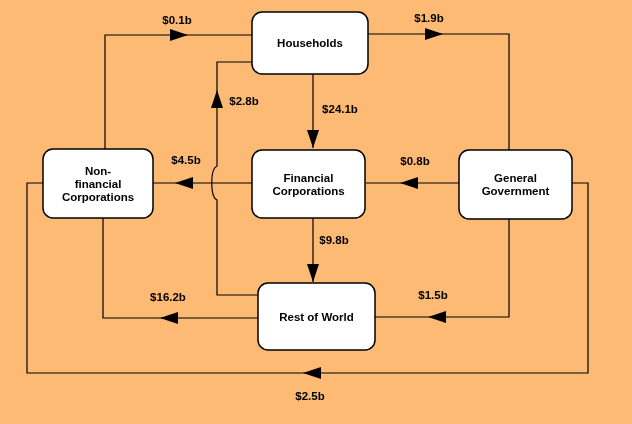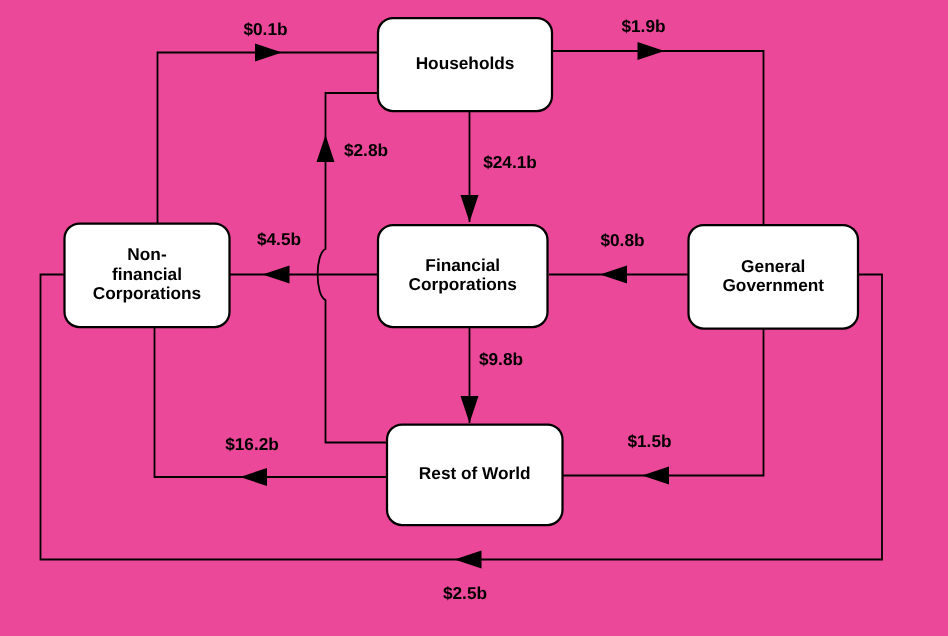--- a/index.html
+++ b/index.html
@@ -1,19 +1,19 @@
 <!DOCTYPE html>
 <html><head>
 <meta charset="utf-8">
 <style>
   html,body{margin:0;padding:0;background:#ffffff;}
   #stage{
     position:relative;
     width:632px;height:424px;
-    background:#ec4899;
+    background:#fdba74;
     font-family:"Liberation Sans",sans-serif;
     overflow:hidden;
   }
   .node-box{
     fill:#ffffff;
     stroke:#000000;
     stroke-width:1.5px;
   }
   .node-label{
     font-family:"Liberation Sans",sans-serif;

